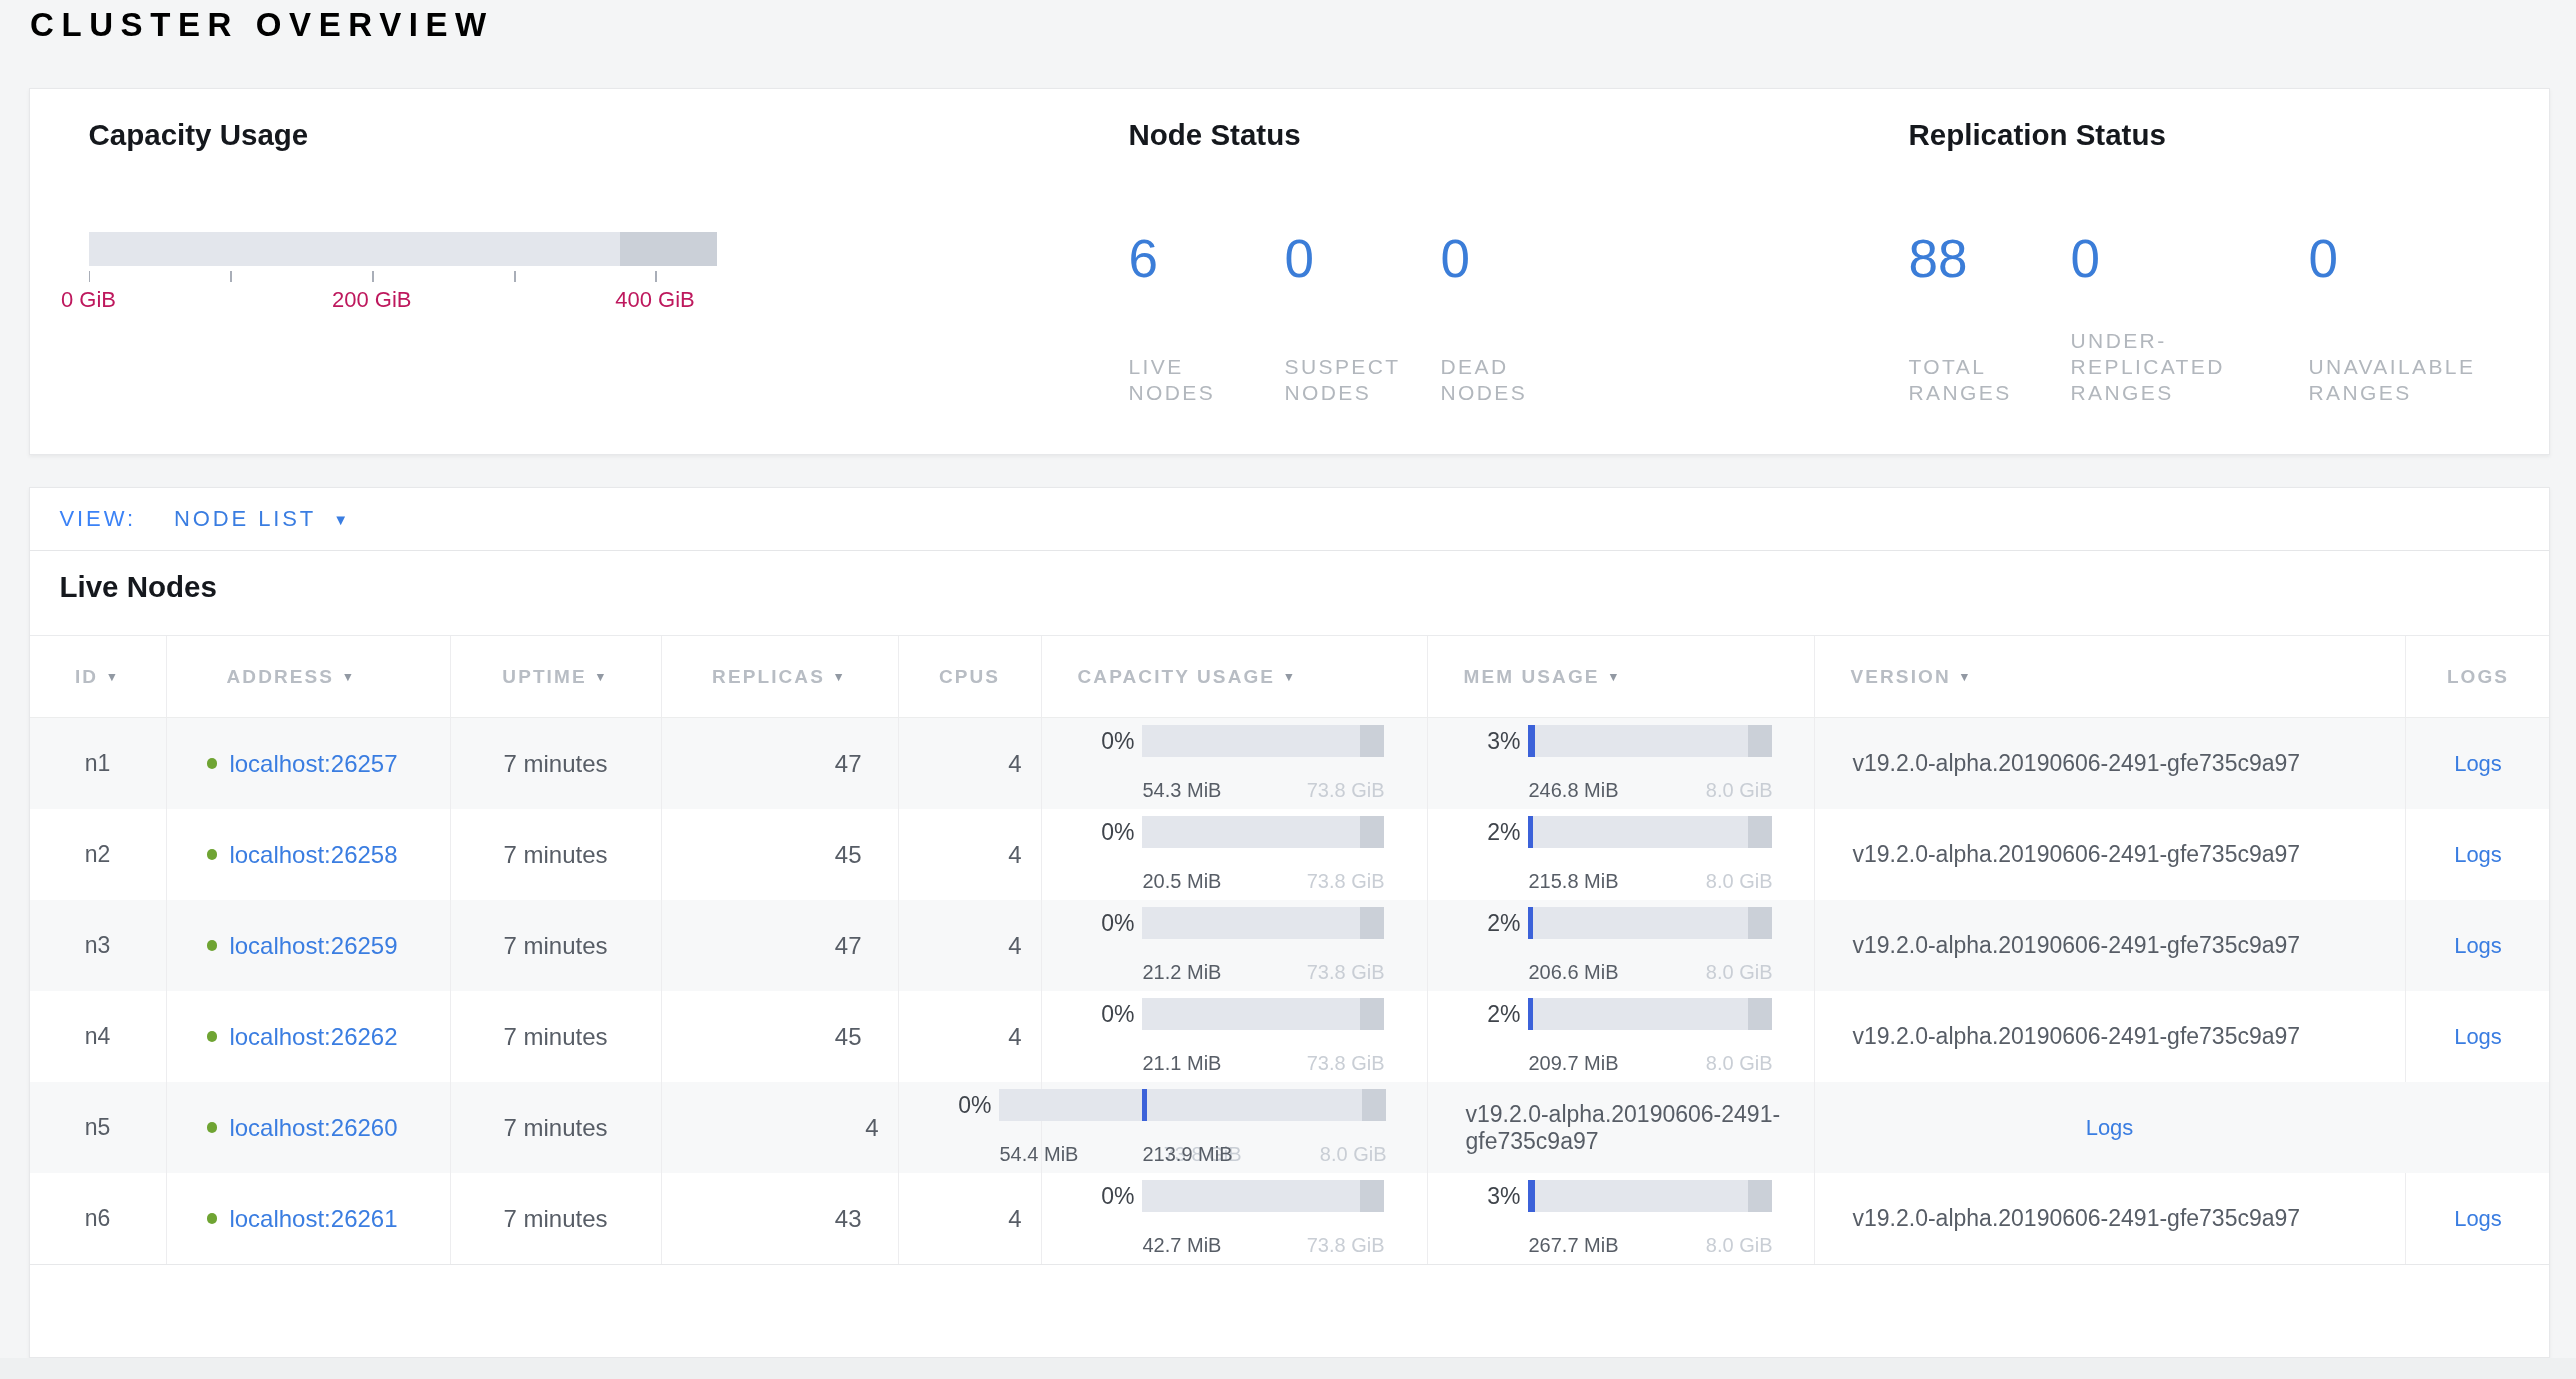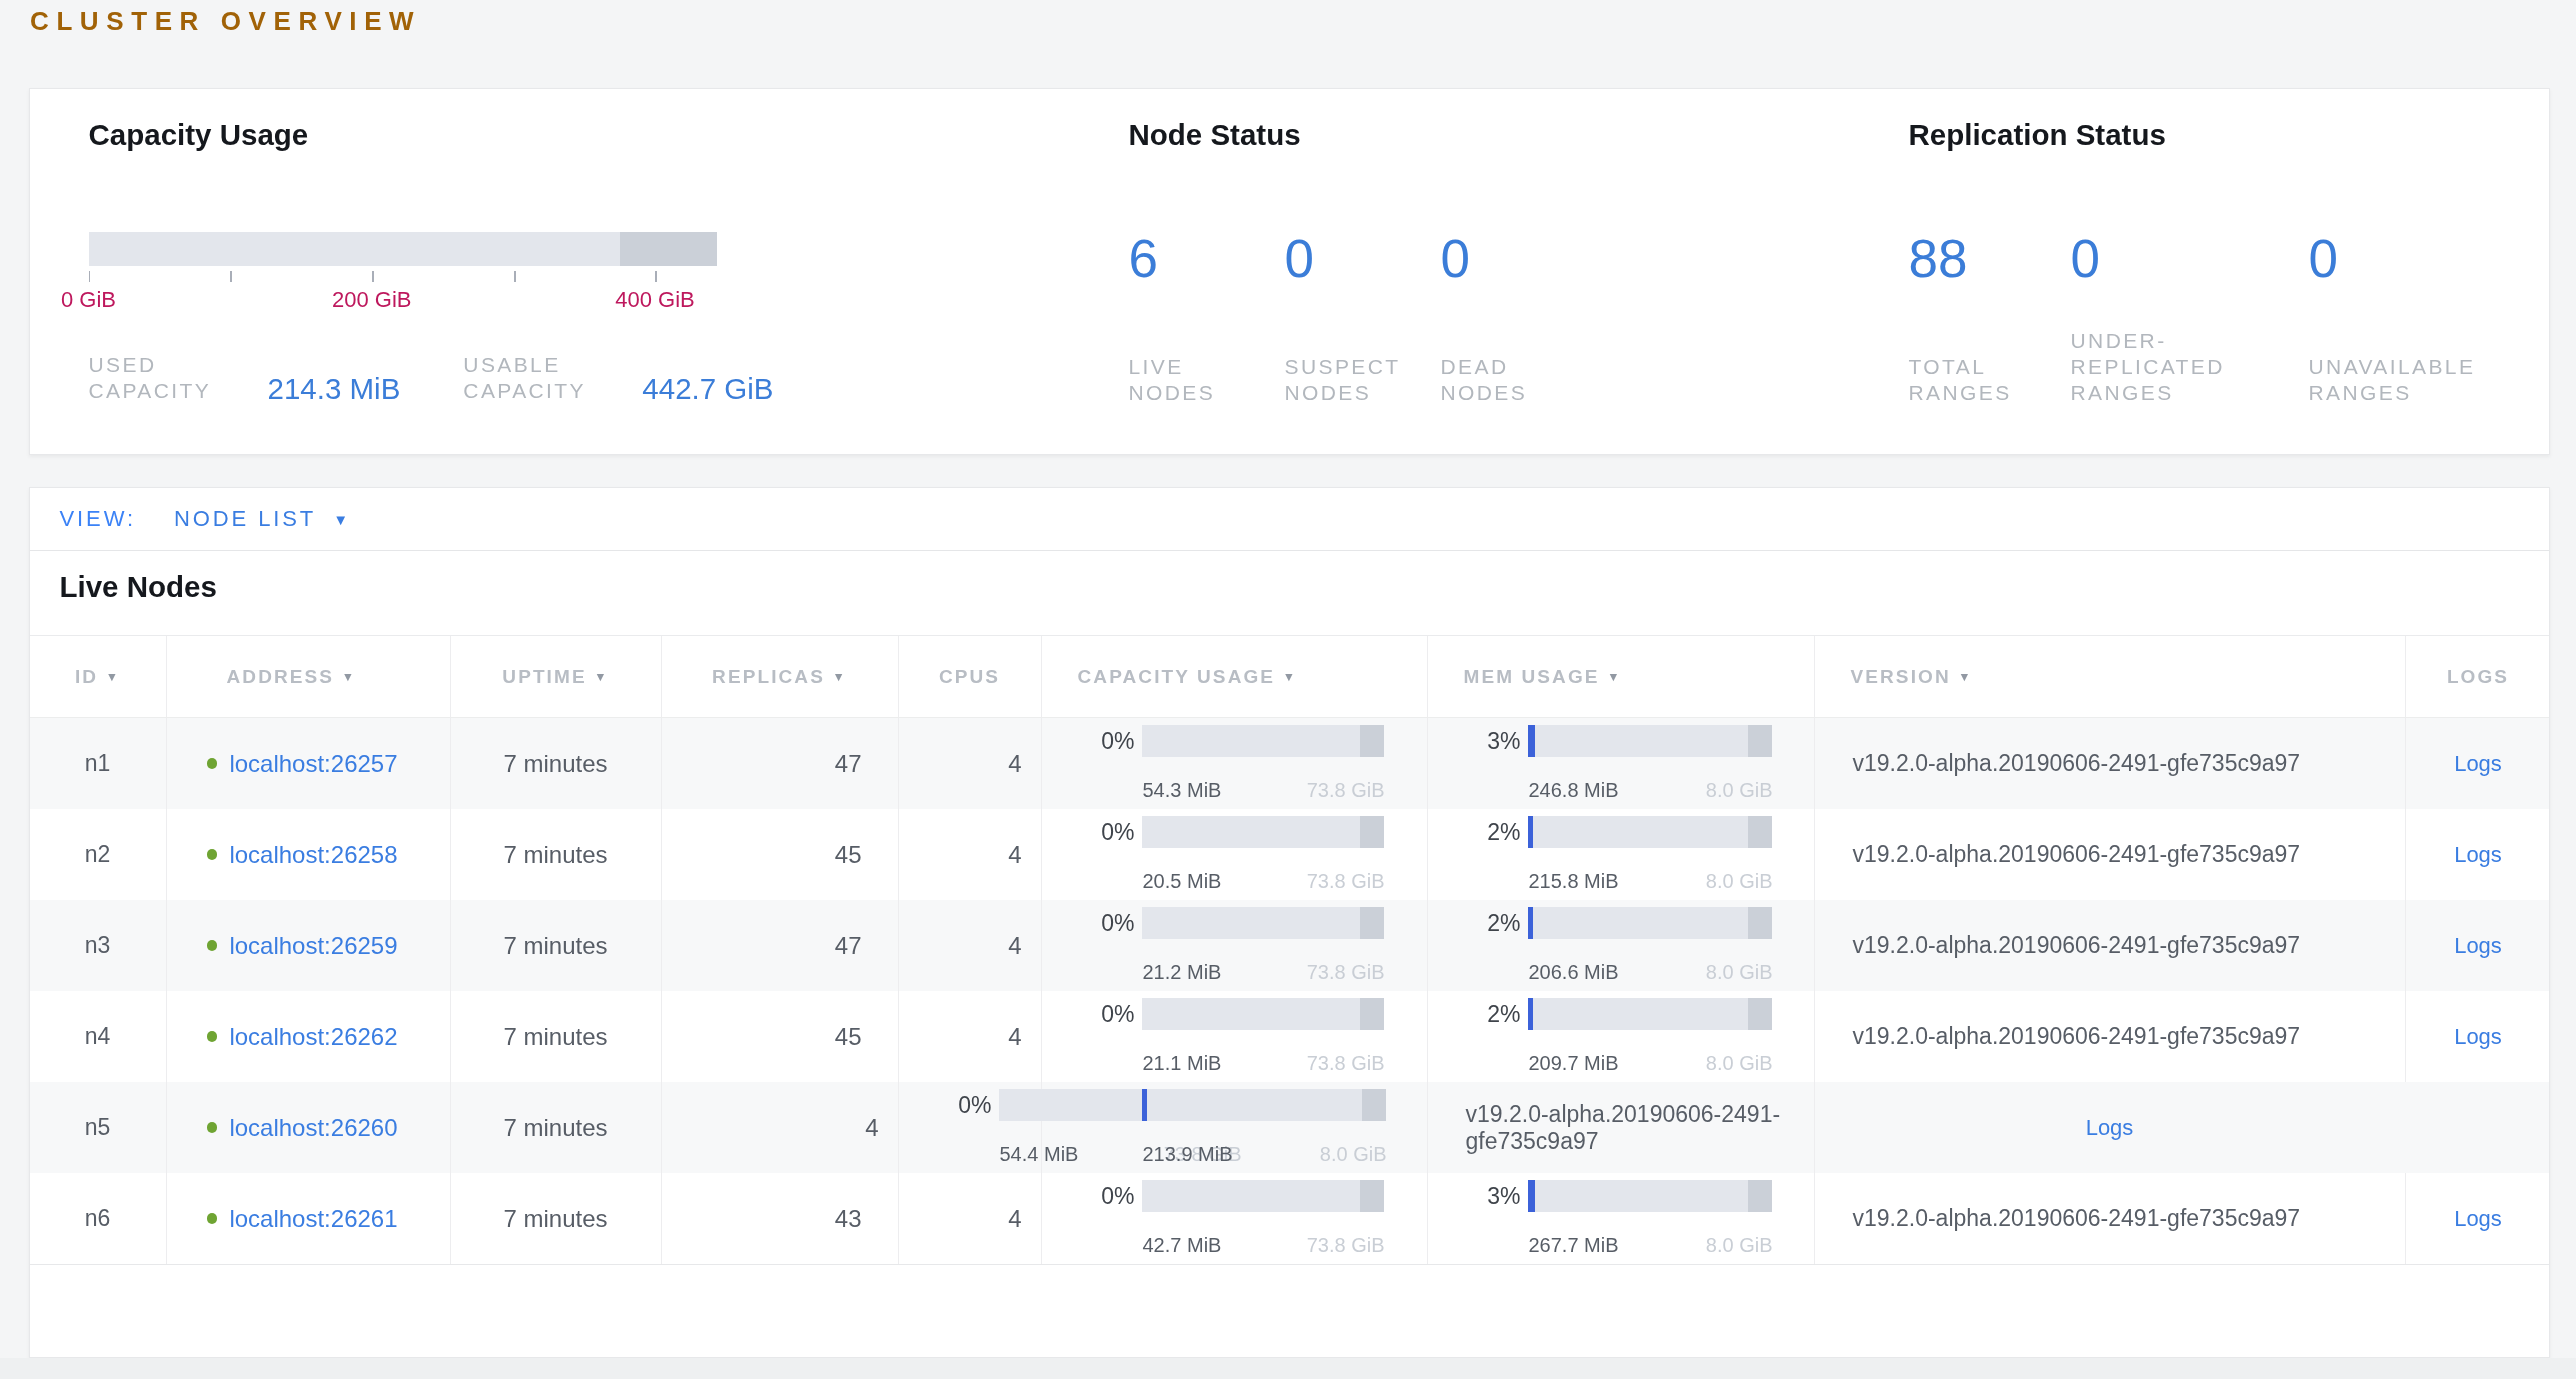--- a/index.html
+++ b/index.html
@@ -5,22 +5,22 @@
   :root{
     --accent_blue:#3b7dd8; --link_blue:#3a7de1; --bar_track:#e3e6ec; --bar_reserved:#cbd0d8;
     --mem_fill:#3c62d9; --live_dot_green:#6fa433; --stripe_gray:#f7f8f9; --label_gray:#b2b7bd;
     --cell_text:#575d66; --muted_value:#c9ced5; --header_gray:#b8bdc4; --page_bg:#f4f5f6;
   }
   *{box-sizing:border-box; margin:0; padding:0;}
   html,body{width:2576px; height:1379px; overflow:hidden;}
   body{background:var(--page_bg); font-family:"Liberation Sans","DejaVu Sans",sans-serif;}
   .page{position:relative; width:2576px; height:1379px;}
 
-  .page-title{position:absolute; left:30px; top:5.7px; font-size:26px; font-weight:bold;
-    letter-spacing:7.6px; color:#a16207;}
+  .page-title{position:absolute; left:30px; top:5.7px; font-size:33px; font-weight:bold;
+    letter-spacing:7.6px; color:#000000;}
 
   .card{position:absolute; left:28.5px; width:2521px; background:#fff;
     border:1px solid #e7e8ea; box-shadow:0 1.9px 3.8px rgba(0,0,0,.05);}
 
   
   .summary-card{top:88px; height:367px; display:flex;}
   .sec-col{position:relative; height:100%;}
   .col-capacity{width:1099px; padding-left:59px;}
   .col-nodes{width:780px;}
   .col-repl{flex:1;}
@@ -120,30 +120,20 @@
             <span class="tick" style="left:67.7%"></span>
             <span class="tick" style="left:90.2%"></span>
           </div>
           <div class="axis-labels">
             <span style="left:0%">0 GiB</span>
             <span style="left:45.1%">200 GiB</span>
             <span style="left:90.2%">400 GiB</span>
           </div>
         </div>
       </div>
-      <div class="cap-details">
-        <div class="cap-pair">
-          <span class="cap-lbl">USED CAPACITY</span>
-          <span class="cap-val">214.3 MiB</span>
-        </div>
-        <div class="cap-pair">
-          <span class="cap-lbl">USABLE CAPACITY</span>
-          <span class="cap-val">442.7 GiB</span>
-        </div>
-      </div>
     </div>
 
     <div class="sec-col col-nodes">
       <h2 class="sec-title">Node Status</h2>
       <div class="stat-row">
         <div class="stat" style="width:156px">
           <div class="big-num">6</div>
           <div class="lbl" style="width:138px">LIVE NODES</div>
         </div>
         <div class="stat" style="width:156px">

